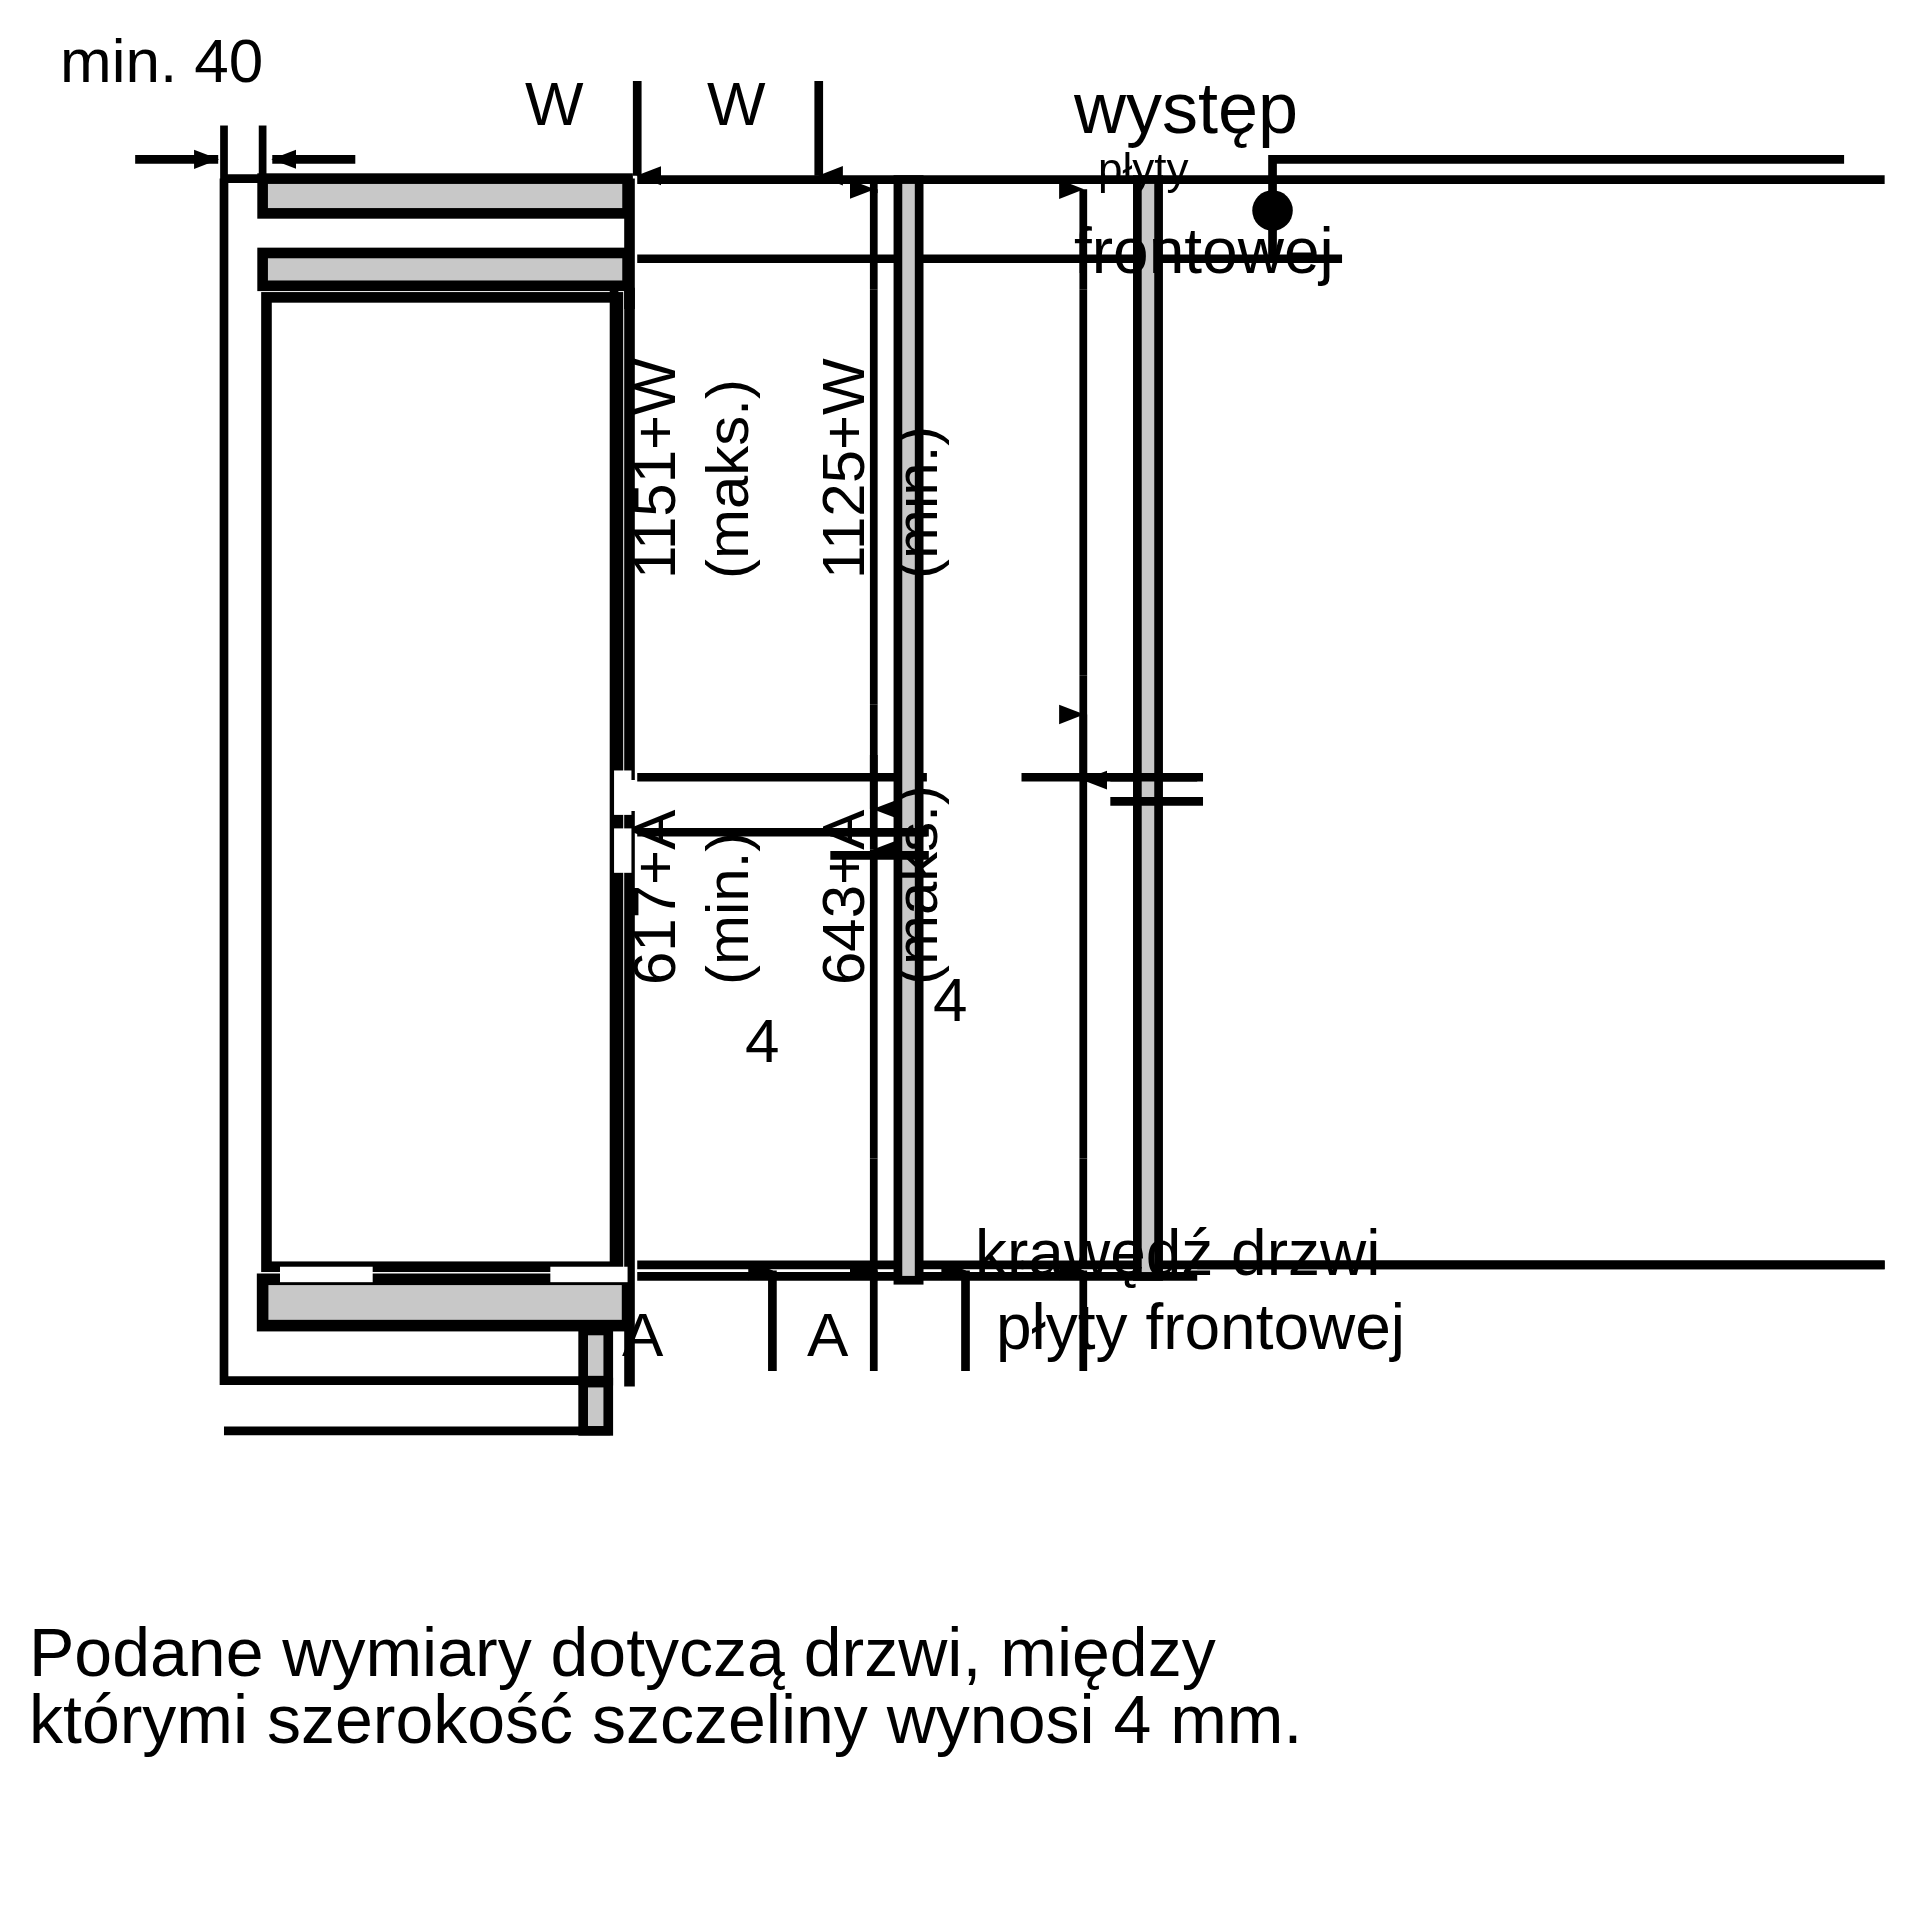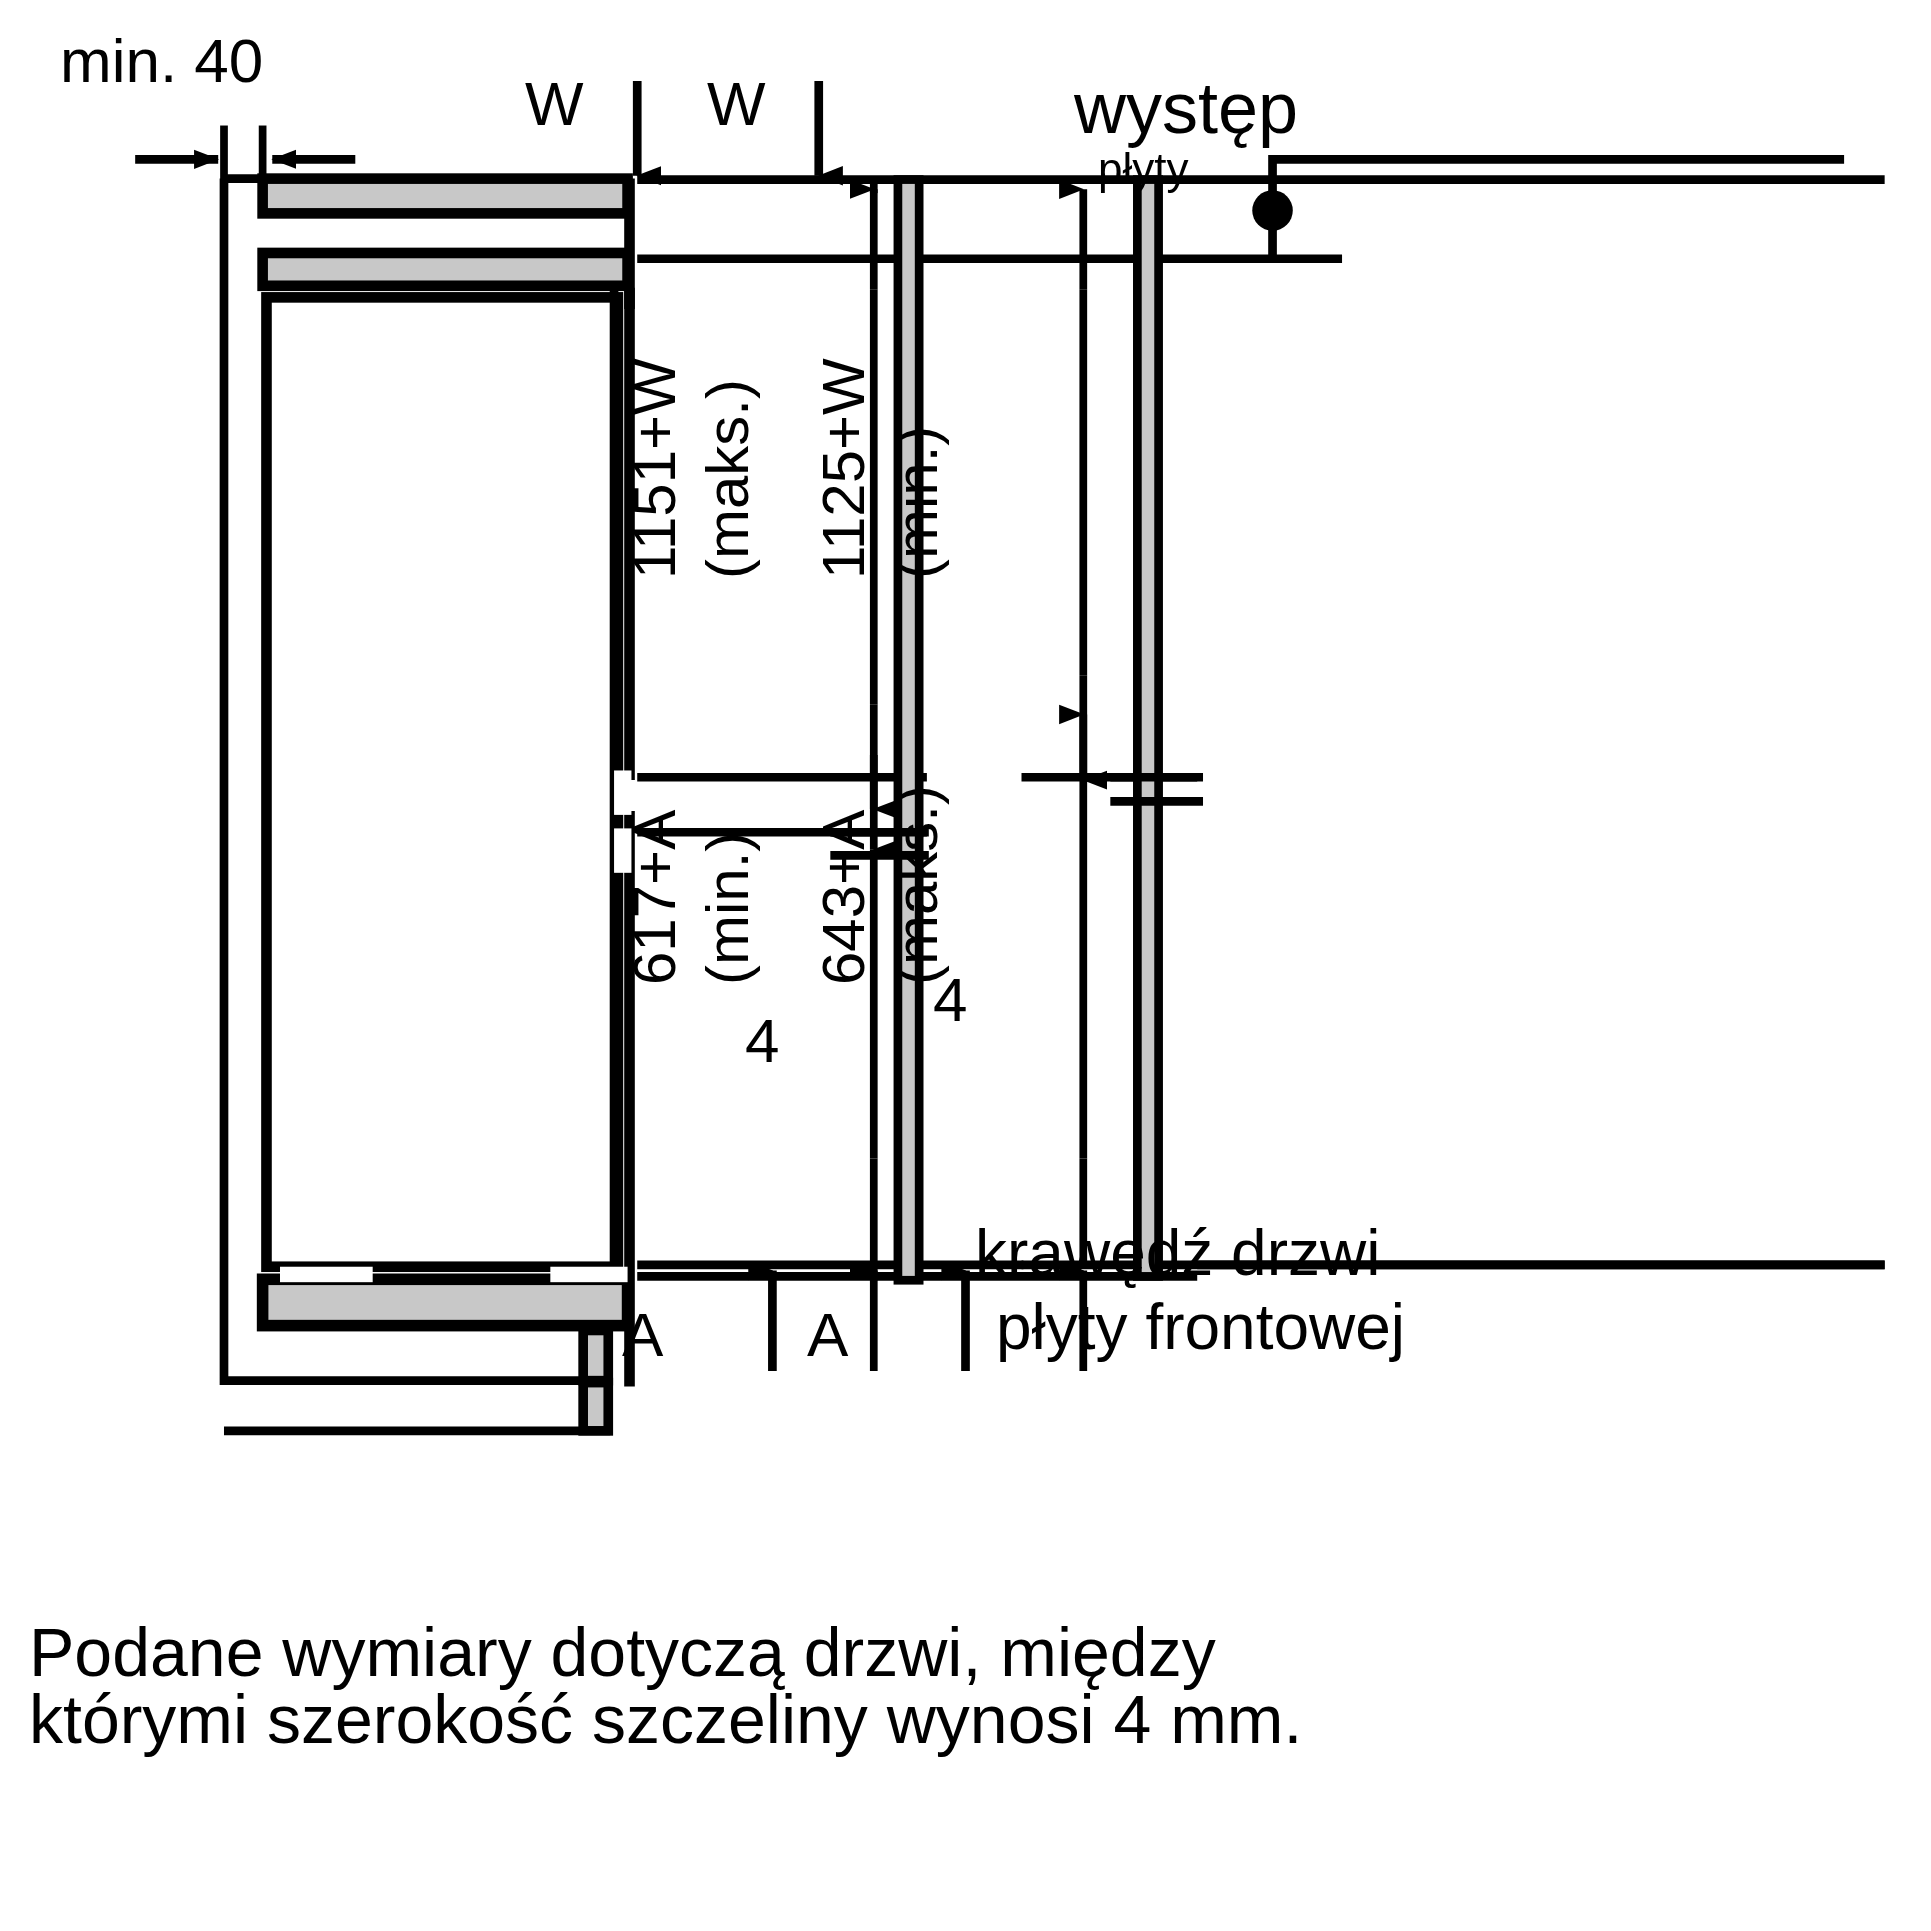--- a/index.html
+++ b/index.html
@@ -215,20 +215,21 @@
   <div class="txt rot dim2b">(min.)</div>
 
   <div class="txt rot dim3">617+A</div>
   <div class="txt rot dim3b">(min.)</div>
 
   <div class="txt rot dim4">643+A</div>
   <div class="txt rot dim4b">(maks.)</div>
 
   <div class="txt lbl-wystep">występ</div>
   <div class="txt lbl-plyty">płyty</div>
+  <div class="txt lbl-front">frontowej</div>
 
   <div class="txt lbl-krawedz">krawędź drzwi</div>
   <div class="txt lbl-pfront">płyty frontowej</div>
 
   <div class="txt caption1">Podane wymiary dotyczą drzwi, między</div>
   <div class="txt caption2">którymi szerokość szczeliny wynosi 4 mm.</div>
 
 </div>
 
 

